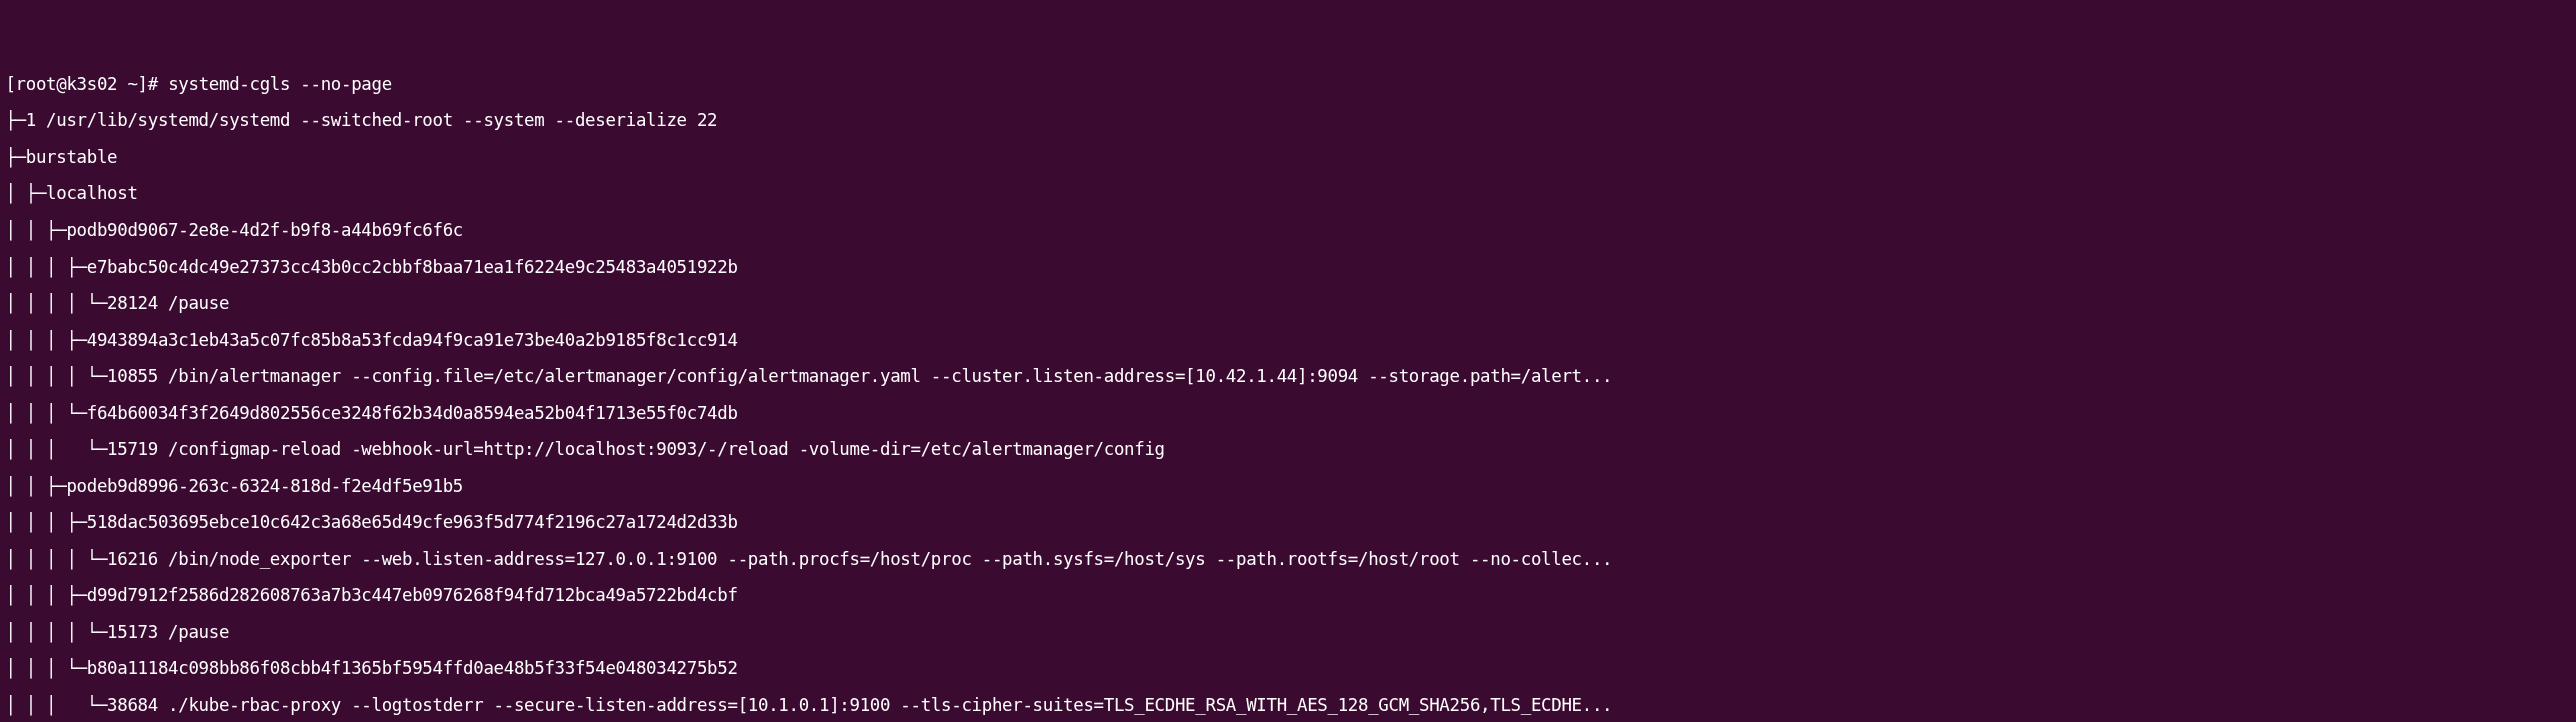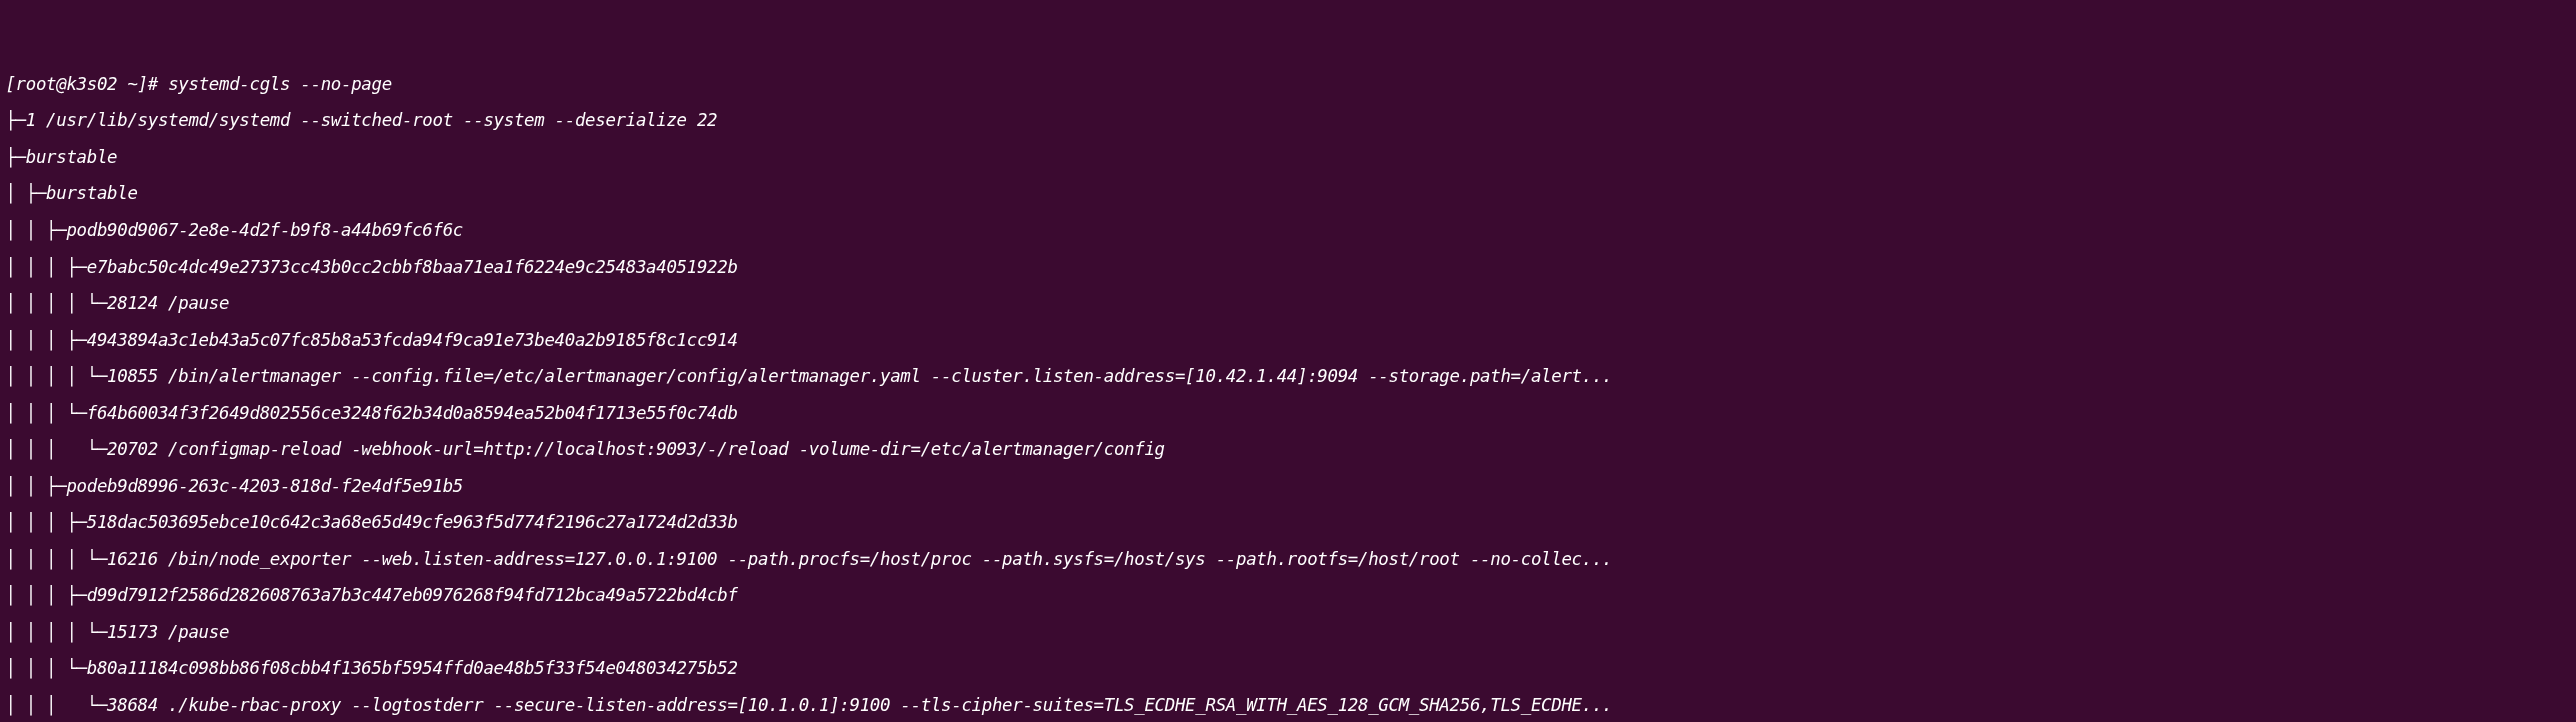--- a/index.html
+++ b/index.html
@@ -1,19 +1,18 @@
 <!DOCTYPE html>
 <html style="font-size:14.3px"><head>
   <meta charset="utf-8">
   <style>
     * {
       margin: 0;
       padding: 0;
       box-sizing: border-box;
-      font-style: italic;
     }
     body {
       background-color: #3b0a30;
       color: #ffffff;
       font-family: 'DejaVu Sans Mono', 'Ubuntu Mono', 'Consolas', monospace;
       font-size: 17.4px;
       line-height: 1.05;
       padding: 1.8px 5.4px;
       white-space: pre;
       overflow-x: auto;
@@ -24,29 +23,29 @@
     }
   </style>
 </head>
 <body>
 
 
 
 <span class="line"><span>[root@k3s02 ~]# </span><span>systemd-cgls --no-page</span></span>
 <span class="line">├─1 /usr/lib/systemd/systemd --switched-root --system --deserialize 22</span>
 <span class="line">├─burstable</span>
-<span class="line">│ ├─burstable</span>
+<span class="line">│ ├─localhost</span>
 <span class="line">│ │ ├─podb90d9067-2e8e-4d2f-b9f8-a44b69fc6f6c</span>
 <span class="line">│ │ │ ├─e7babc50c4dc49e27373cc43b0cc2cbbf8baa71ea1f6224e9c25483a4051922b</span>
 <span class="line">│ │ │ │ └─28124 /pause</span>
 <span class="line">│ │ │ ├─4943894a3c1eb43a5c07fc85b8a53fcda94f9ca91e73be40a2b9185f8c1cc914</span>
 <span class="line">│ │ │ │ └─10855 /bin/alertmanager --config.file=/etc/alertmanager/config/alertmanager.yaml --cluster.listen-address=[10.42.1.44]:9094 --storage.path=/alert...</span>
 <span class="line">│ │ │ └─f64b60034f3f2649d802556ce3248f62b34d0a8594ea52b04f1713e55f0c74db</span>
-<span class="line">│ │ │   └─20702 /configmap-reload -webhook-url=http://localhost:9093/-/reload -volume-dir=/etc/alertmanager/config</span>
-<span class="line">│ │ ├─podeb9d8996-263c-4203-818d-f2e4df5e91b5</span>
+<span class="line">│ │ │   └─15719 /configmap-reload -webhook-url=http://localhost:9093/-/reload -volume-dir=/etc/alertmanager/config</span>
+<span class="line">│ │ ├─podeb9d8996-263c-6324-818d-f2e4df5e91b5</span>
 <span class="line">│ │ │ ├─518dac503695ebce10c642c3a68e65d49cfe963f5d774f2196c27a1724d2d33b</span>
 <span class="line">│ │ │ │ └─16216 /bin/node_exporter --web.listen-address=127.0.0.1:9100 --path.procfs=/host/proc --path.sysfs=/host/sys --path.rootfs=/host/root --no-collec...</span>
 <span class="line">│ │ │ ├─d99d7912f2586d282608763a7b3c447eb0976268f94fd712bca49a5722bd4cbf</span>
 <span class="line">│ │ │ │ └─15173 /pause</span>
 <span class="line">│ │ │ └─b80a11184c098bb86f08cbb4f1365bf5954ffd0ae48b5f33f54e048034275b52</span>
 <span class="line">│ │ │   └─38684 ./kube-rbac-proxy --logtostderr --secure-listen-address=[10.1.0.1]:9100 --tls-cipher-suites=TLS_ECDHE_RSA_WITH_AES_128_GCM_SHA256,TLS_ECDHE...</span>
 
 
 
 

